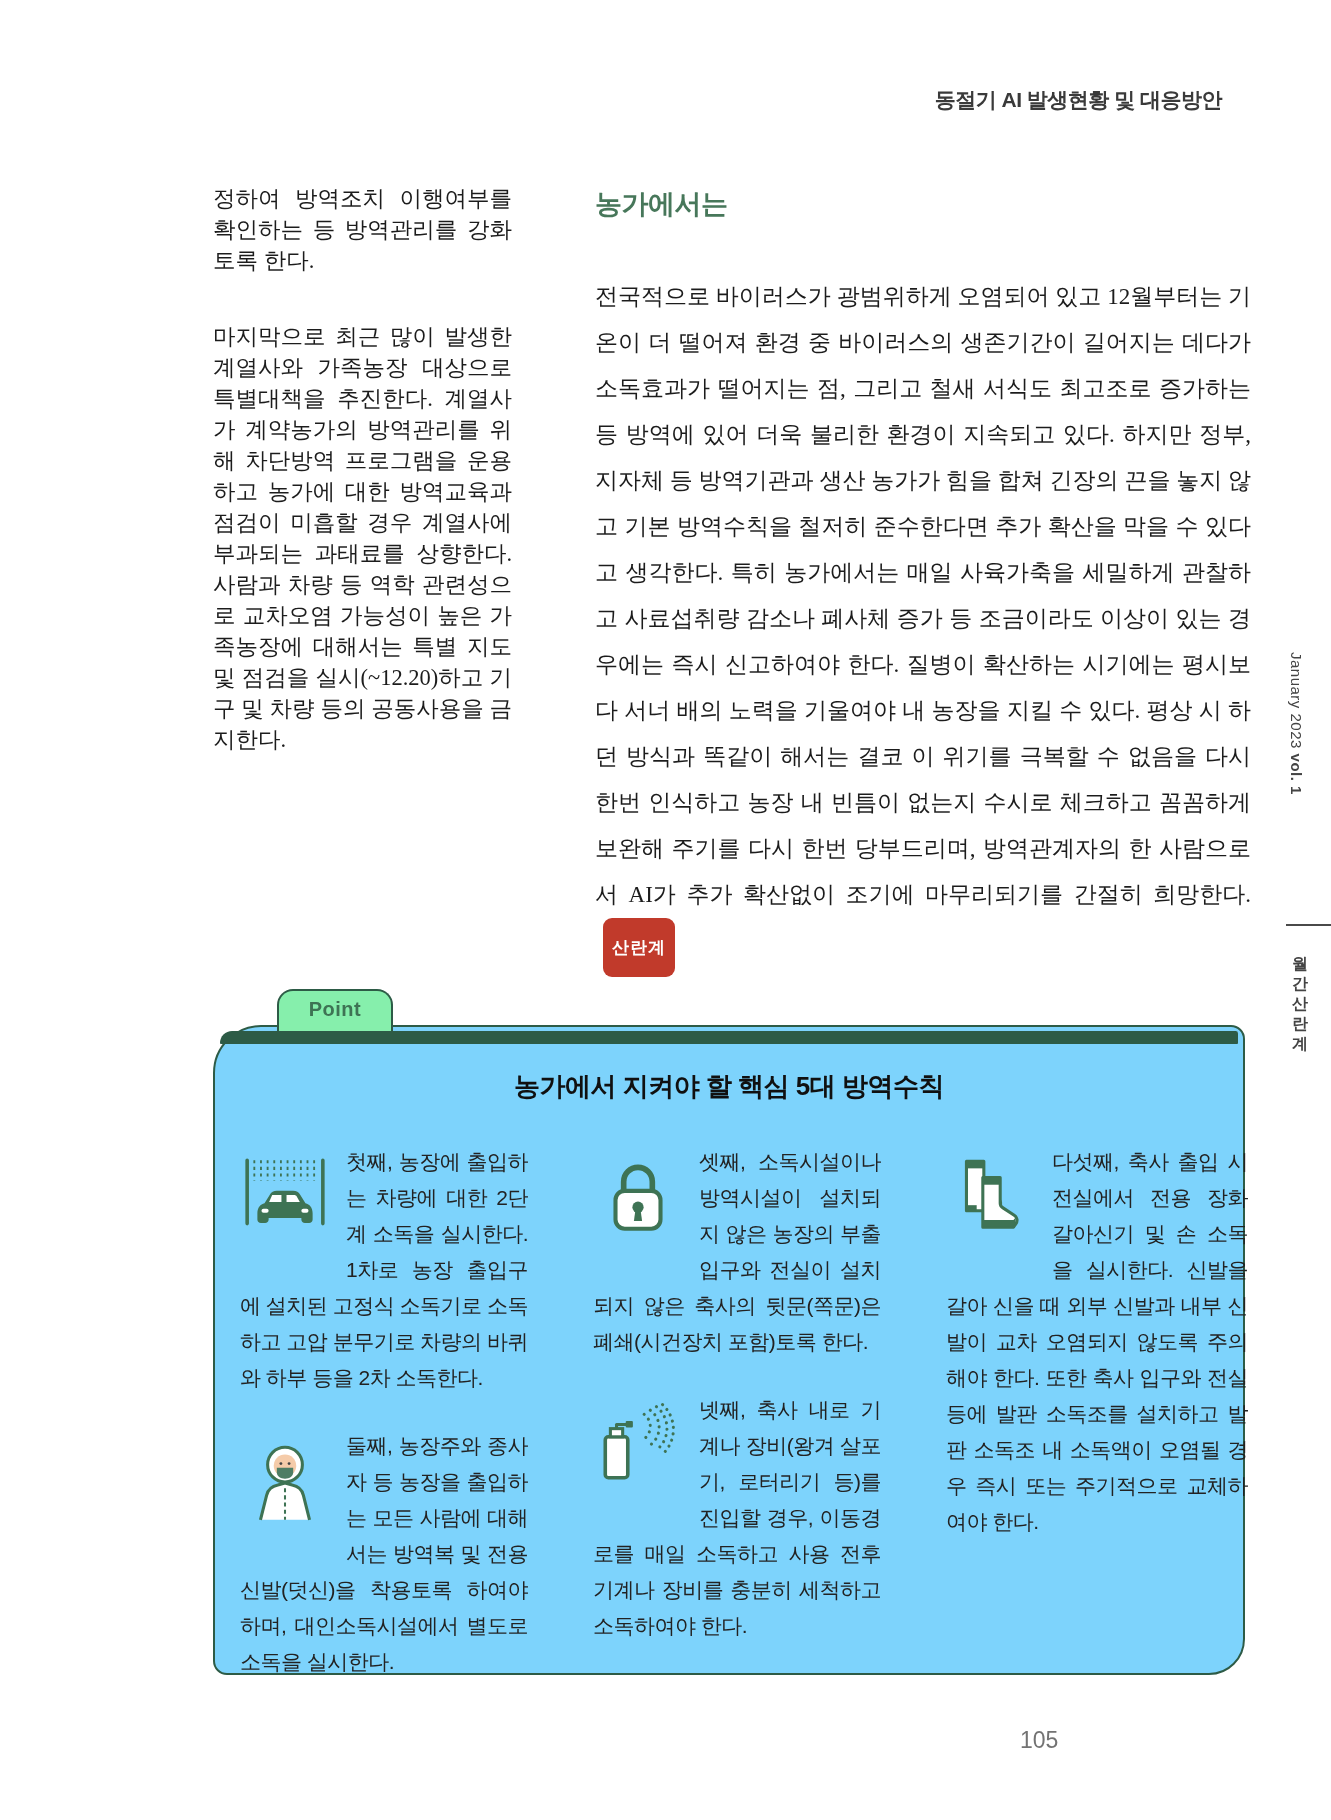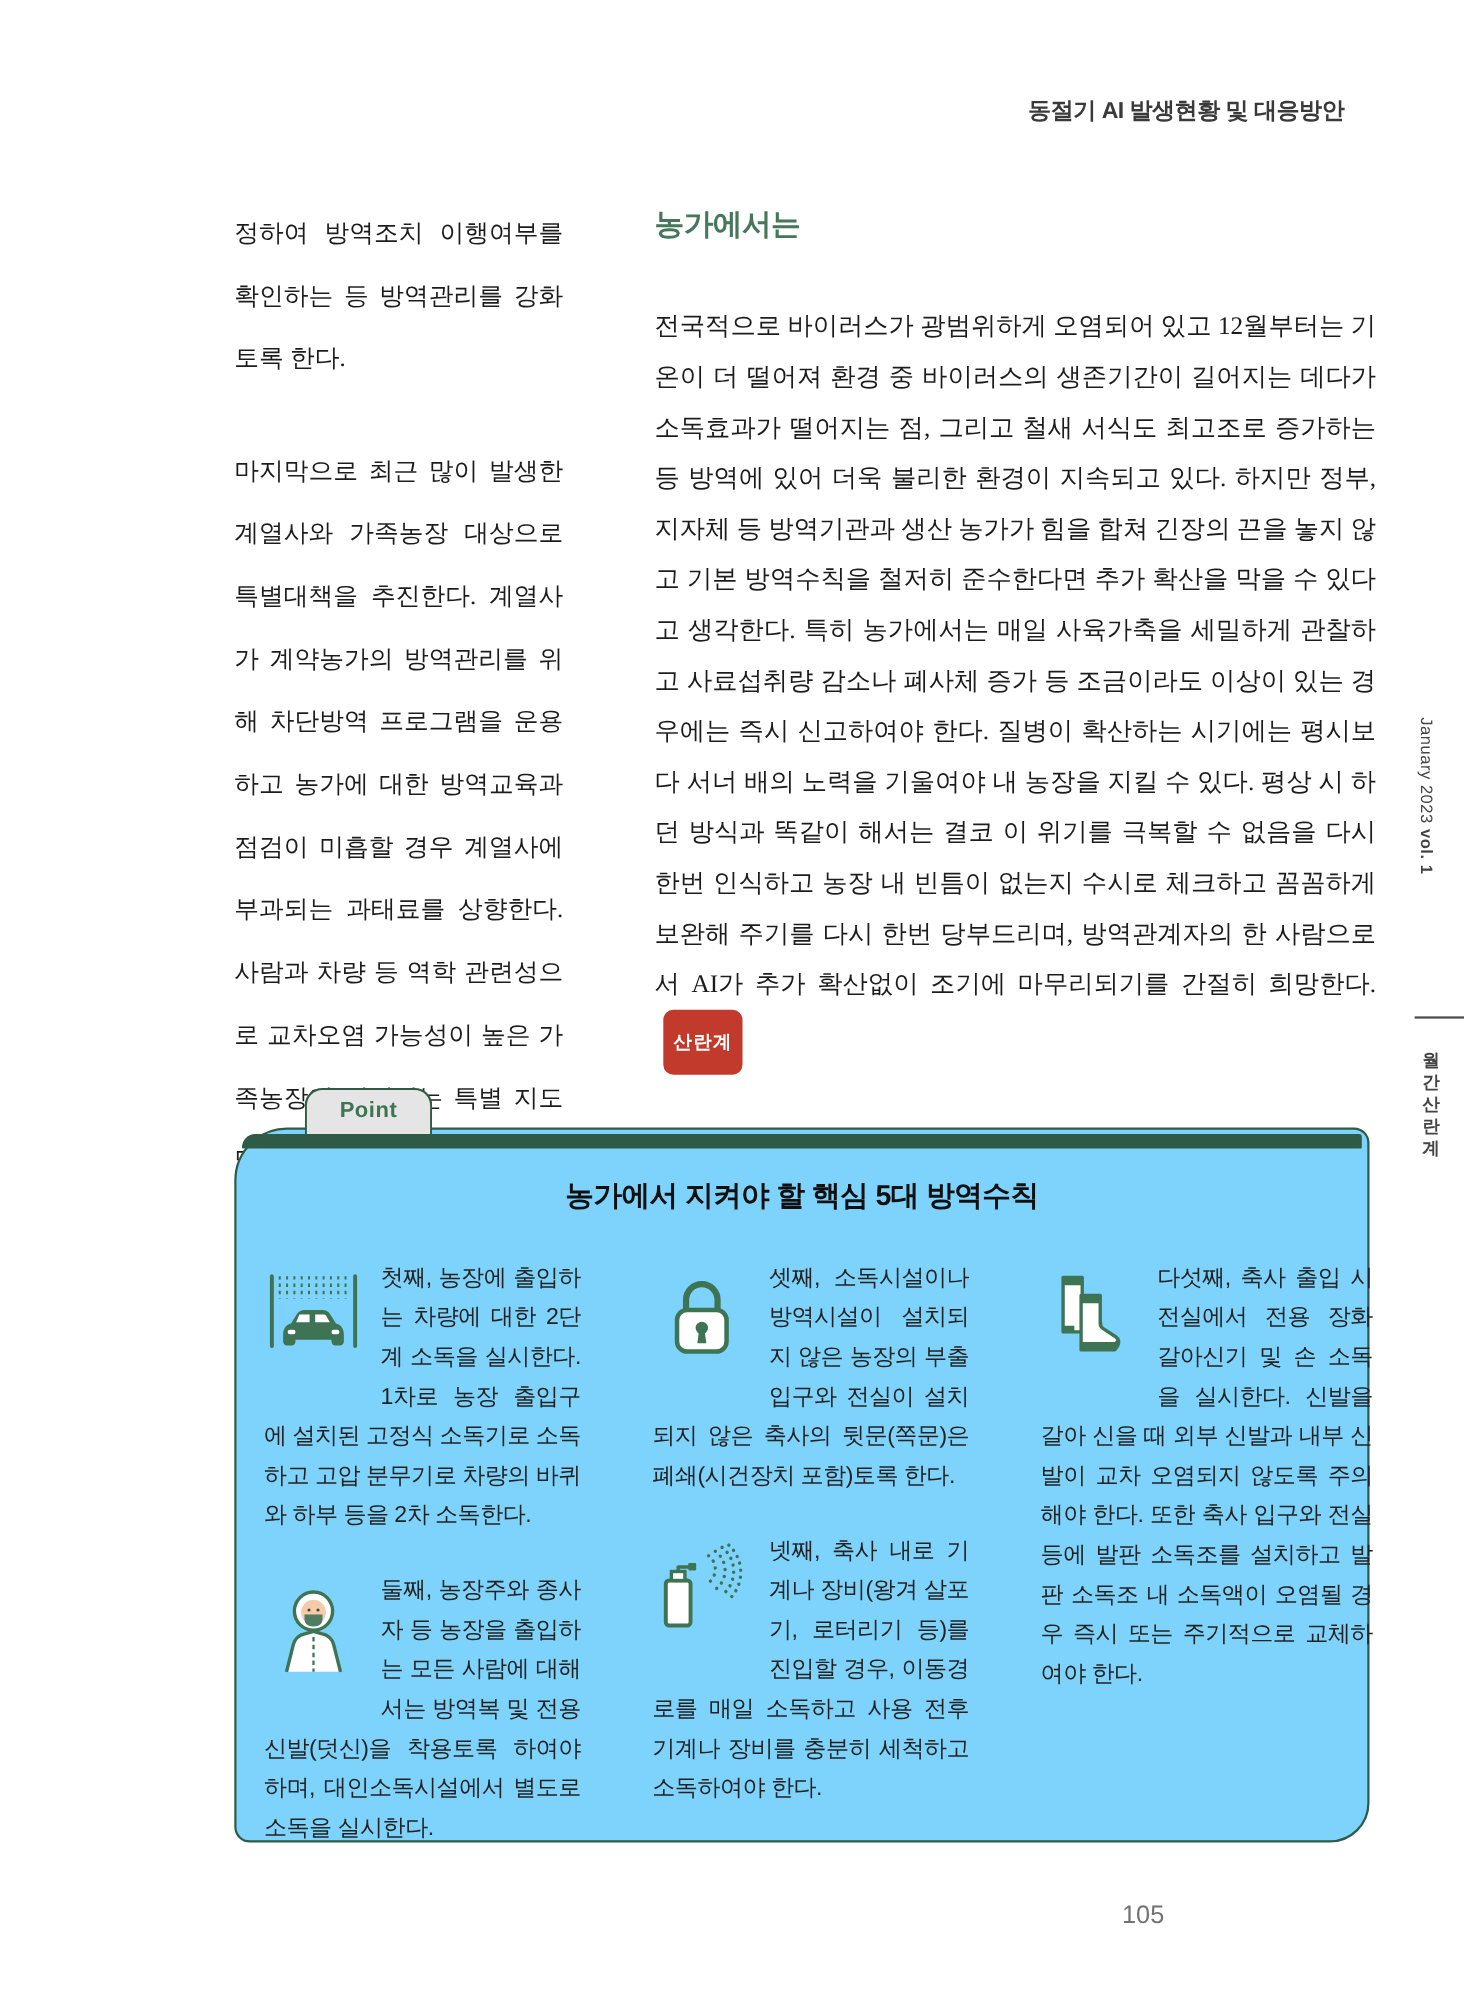--- a/index.html
+++ b/index.html
@@ -9,21 +9,21 @@
   }
   
   .running-head{
     position:absolute;top:86px;right:109px;
     font-size:21px;font-weight:600;color:#3a3a3a;letter-spacing:-0.5px;
   }
   
   .col-left{
     position:absolute;left:213px;top:183px;width:299px;
     font-family:"Liberation Serif","DejaVu Serif",serif;
-    font-size:22.5px;line-height:57px;text-align:justify;word-break:break-all;
+    font-size:22.5px;line-height:31px;text-align:justify;word-break:break-all;
   }
   .col-left p{margin:0;}
   .col-left p + p{margin-top:45px;}
   .col-right{position:absolute;left:595px;top:186px;width:656px;}
   .col-right h2{
     margin:0 0 52px 0;font-size:27px;font-weight:bold;color:#47775A;letter-spacing:-0.5px;
   }
   .col-right .body{
     margin:0;font-family:"Liberation Serif","DejaVu Serif",serif;
     font-size:23px;line-height:46px;text-align:justify;word-break:break-all;
@@ -41,21 +41,21 @@
   }
   .edge-issue strong{font-weight:bold;}
   .edge-rule{position:absolute;left:1286px;top:924px;width:45px;height:2px;background:#4a4a4a;}
   .edge-magazine{
     position:absolute;left:1289px;top:944px;writing-mode:vertical-rl;
     font-size:16px;font-weight:600;color:#444;letter-spacing:4px;
   }
   
   .point-tab{
     position:absolute;left:277px;top:989px;width:116px;height:42px;box-sizing:border-box;
-    background:#e5e5e5;border:2.5px solid #2D5B46;border-bottom:none;
+    background:#86efac;border:2.5px solid #2D5B46;border-bottom:none;
     border-radius:16px 16px 0 0;z-index:2;
     display:flex;align-items:center;justify-content:center;padding-bottom:4px;
     font-size:20px;font-weight:bold;color:#3E7354;letter-spacing:0.5px;
   }
   .point-box{
     position:absolute;left:213px;top:1025px;width:1032px;height:650px;box-sizing:border-box;
     background:#7dd3fc;border:2.5px solid #2D5B46;border-radius:48px 14px 36px 14px;z-index:1;
   }
   .point-bar{
     position:absolute;top:4px;left:5px;right:5px;height:13px;

